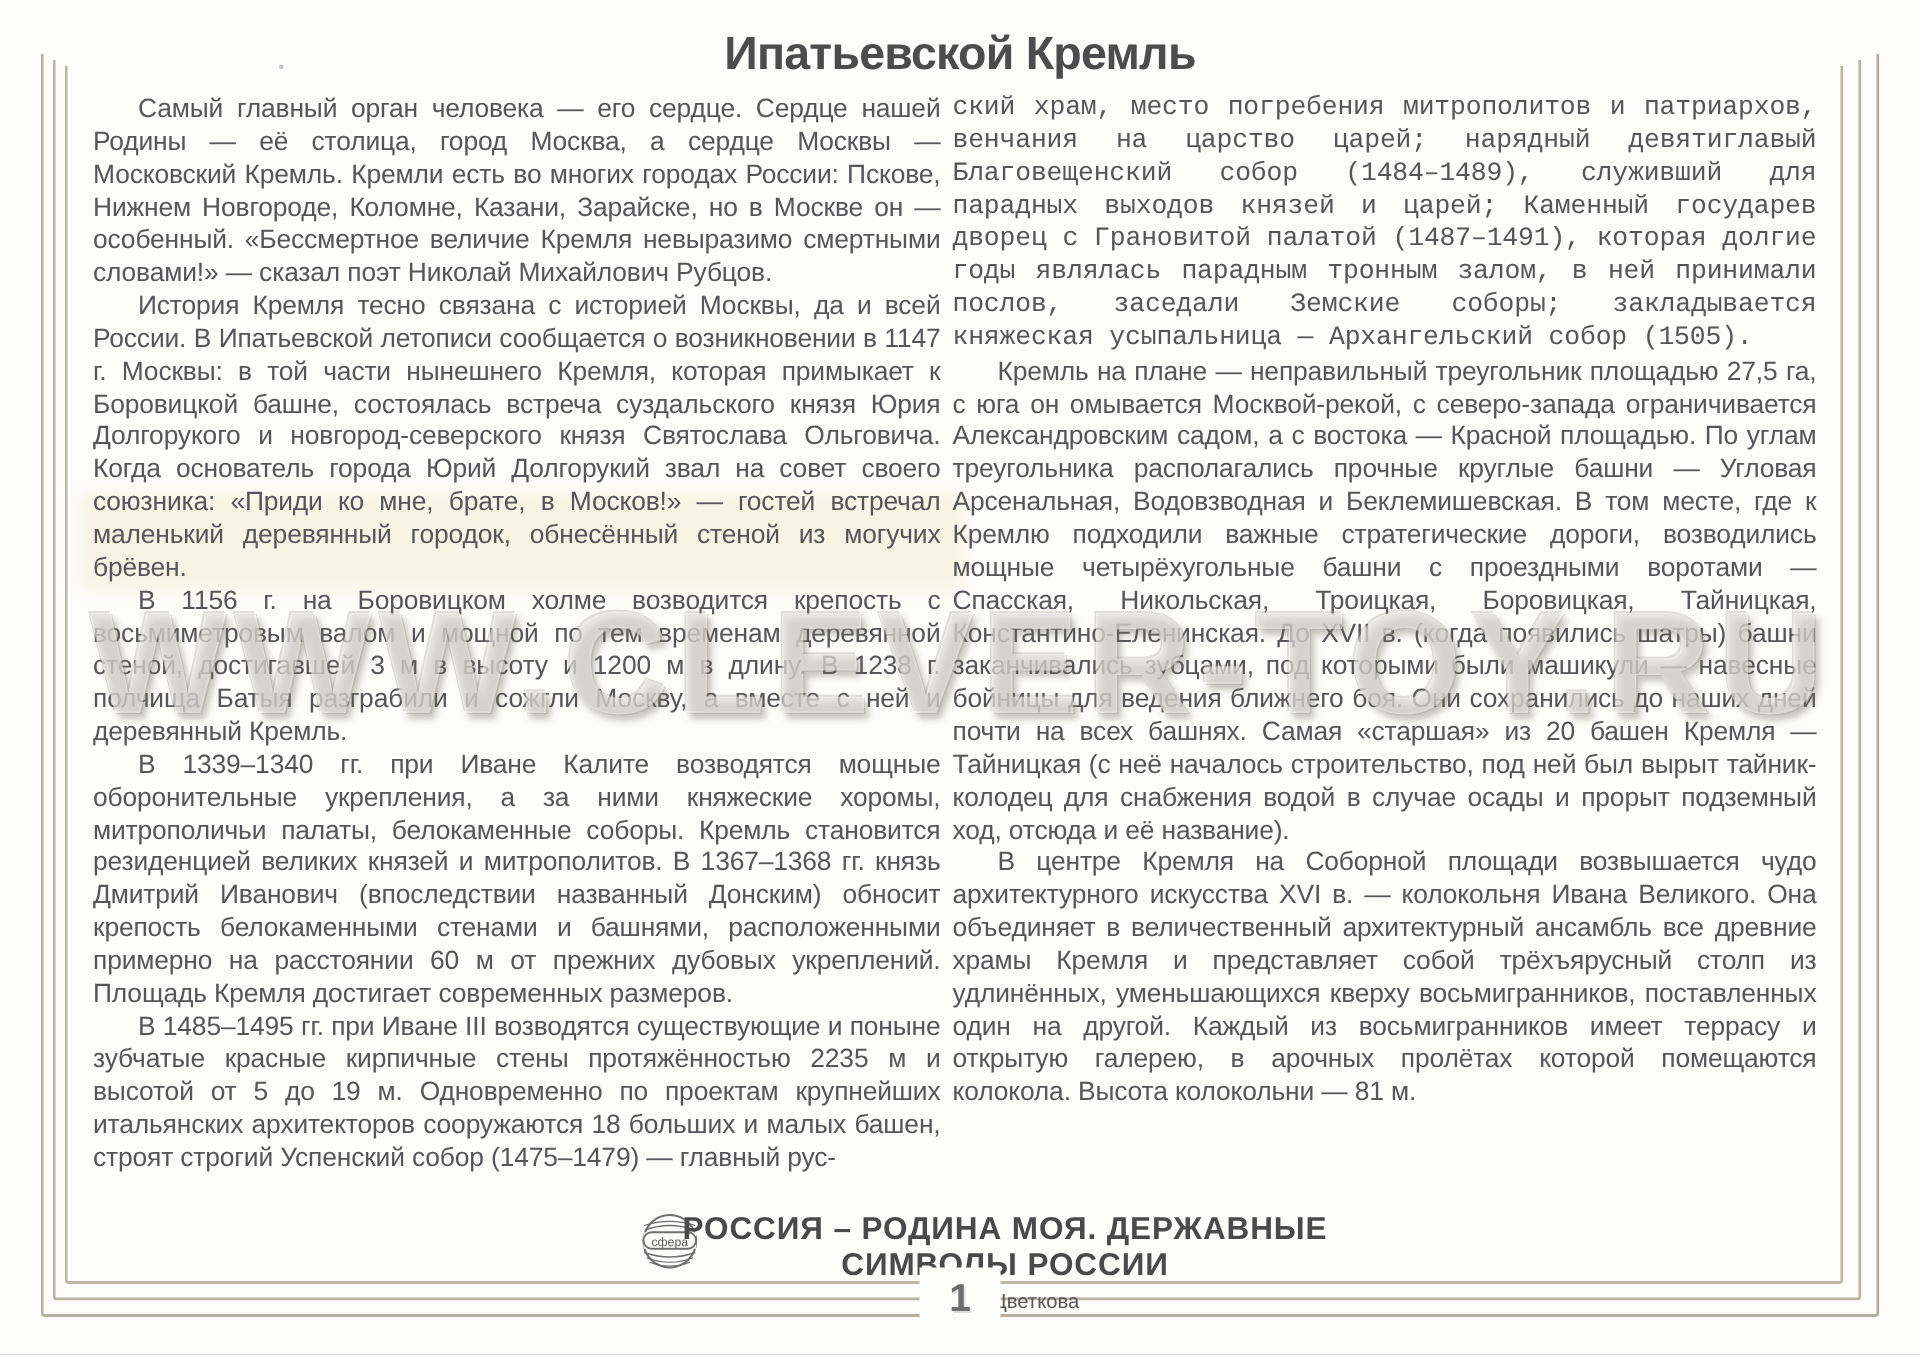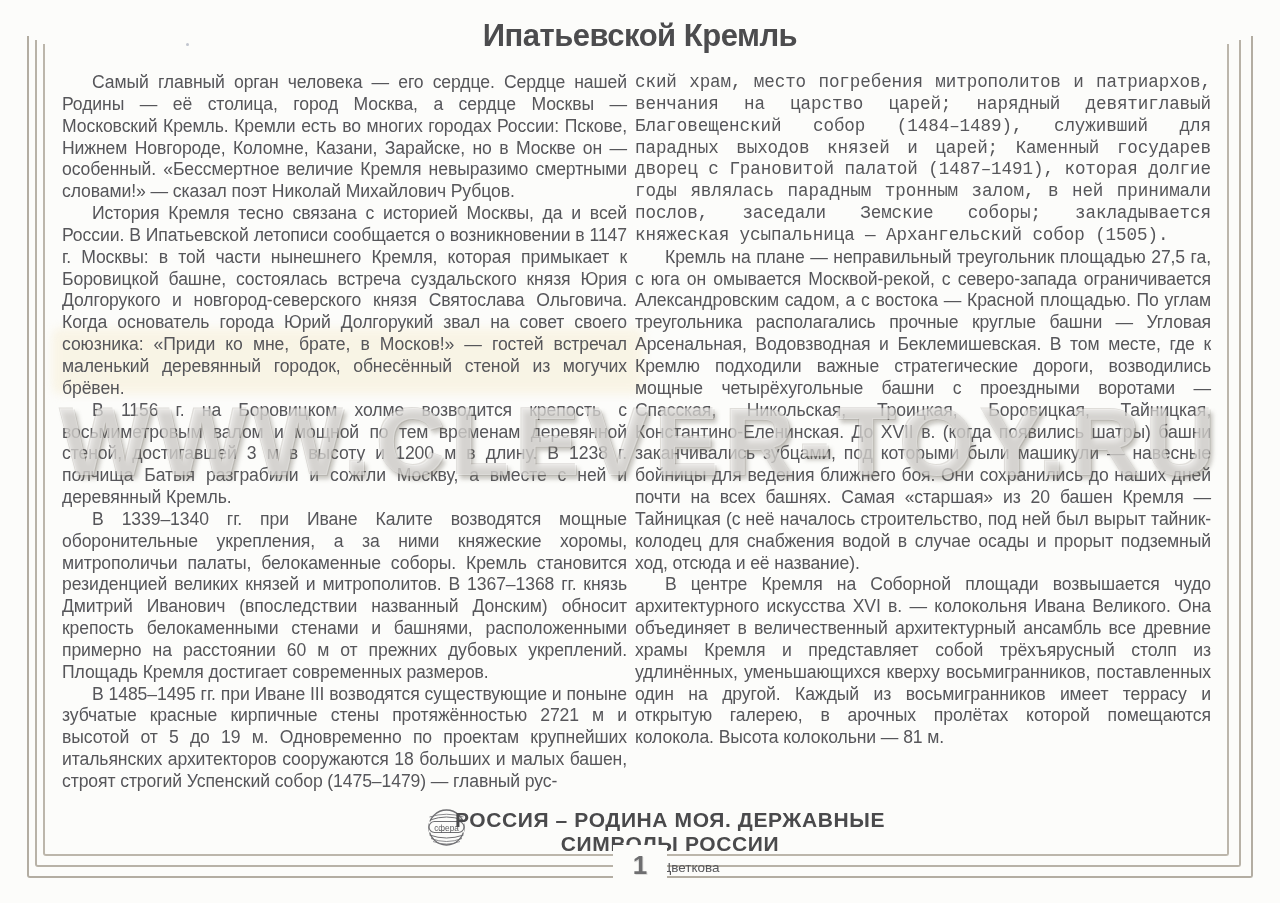--- a/index.html
+++ b/index.html
@@ -19,21 +19,21 @@
     position:absolute;top:18px;left:0;width:100%;text-align:center;margin:0;
     font-size:31px;font-weight:700;color:#4c4c4e;letter-spacing:-0.5px;
   }
 
   .highlight-band{
     position:absolute;left:52px;top:328px;width:592px;height:66px;
     background:#f6edd2;opacity:.5;border-radius:8px;filter:blur(5px);
   }
 
   .content{
-    position:absolute;top:72px;left:62px;width:1162px;
+    position:absolute;top:62px;left:62px;width:1162px;
     display:flex;gap:8px;
   }
   .col{color:#56565a;font-size:17.6px;line-height:21.85px;text-align:justify;letter-spacing:-0.1px;}
   .col-left{width:565px;}
   .col-right{width:576px;}
   .col p{margin:0;text-indent:30px;}
   .col p.cont{text-indent:0;font-family:Liberation Mono, monospace;}
 
   .watermark{
     position:absolute;top:386px;left:0;width:1280px;text-align:center;
@@ -69,21 +69,21 @@
 <div class="highlight-band"></div>
 
 <h1 class="page-title">Ипатьевской Кремль</h1>
 
 <div class="content">
   <div class="col col-left">
     <p>Самый главный орган человека — его сердце. Сердце нашей Родины — её столица, город Москва, а сердце Москвы — Московский Кремль. Кремли есть во многих городах России: Пскове, Нижнем Новгороде, Коломне, Казани, Зарайске, но в Москве он — особенный. «Бессмертное величие Кремля невыразимо смертными словами!» — сказал поэт Николай Михайлович Рубцов.</p>
     <p>История Кремля тесно связана с историей Москвы, да и всей России. В Ипатьевской летописи сообщается о возникновении в 1147 г. Москвы: в той части нынешнего Кремля, которая примыкает к Боровицкой башне, состоялась встреча суздальского князя Юрия Долгорукого и новгород-северского князя Святослава Ольговича. Когда основатель города Юрий Долгорукий звал на совет своего союзника: «Приди ко мне, брате, в Москов!» — гостей встречал маленький деревянный городок, обнесённый стеной из могучих брёвен.</p>
     <p>В 1156 г. на Боровицком холме возводится крепость с восьмиметровым валом и мощной по тем временам деревянной стеной, достигавшей 3 м в высоту и 1200 м в длину. В 1238 г. полчища Батыя разграбили и сожгли Москву, а вместе с ней и деревянный Кремль.</p>
     <p>В 1339–1340 гг. при Иване Калите возводятся мощные оборонительные укрепления, а за ними княжеские хоромы, митрополичьи палаты, белокаменные соборы. Кремль становится резиденцией великих князей и митрополитов. В 1367–1368 гг. князь Дмитрий Иванович (впоследствии названный Донским) обносит крепость белокаменными стенами и башнями, расположенными примерно на расстоянии 60 м от прежних дубовых укреплений. Площадь Кремля достигает современных размеров.</p>
-    <p>В 1485–1495 гг. при Иване III возводятся существующие и поныне зубчатые красные кирпичные стены протяжённостью 2721 м и высотой от 5 до 19 м. Одновременно по проектам крупнейших итальянских архитекторов сооружаются 18 больших и малых башен, строят строгий Успенский собор (1475–1479) — главный рус-</p>
+    <p>В 1485–1495 гг. при Иване III возводятся существующие и поныне зубчатые красные кирпичные стены протяжённостью 2235 м и высотой от 5 до 19 м. Одновременно по проектам крупнейших итальянских архитекторов сооружаются 18 больших и малых башен, строят строгий Успенский собор (1475–1479) — главный рус-</p>
   </div>
   <div class="col col-right">
     <p class="cont">ский храм, место погребения митрополитов и патриархов, венчания на царство царей; нарядный девятиглавый Благовещенский собор (1484–1489), служивший для парадных выходов князей и царей; Каменный государев дворец с Грановитой палатой (1487–1491), которая долгие годы являлась парадным тронным залом, в ней принимали послов, заседали Земские соборы; закладывается княжеская усыпальница — Архангельский собор (1505).</p>
     <p>Кремль на плане — неправильный треугольник площадью 27,5 га, с юга он омывается Москвой-рекой, с северо-запада ограничивается Александровским садом, а с востока — Красной площадью. По углам треугольника располагались прочные круглые башни — Угловая Арсенальная, Водовзводная и Беклемишевская. В том месте, где к Кремлю подходили важные стратегические дороги, возводились мощные четырёхугольные башни с проездными воротами — Спасская, Никольская, Троицкая, Боровицкая, Тайницкая, Константино-Еленинская. До XVII в. (когда появились шатры) башни заканчивались зубцами, под которыми были машикули — навесные бойницы для ведения ближнего боя. Они сохранились до наших дней почти на всех башнях. Самая «старшая» из 20 башен Кремля — Тайницкая (с неё началось строительство, под ней был вырыт тайник-колодец для снабжения водой в случае осады и прорыт подземный ход, отсюда и её название).</p>
     <p>В центре Кремля на Соборной площади возвышается чудо архитектурного искусства XVI в. — колокольня Ивана Великого. Она объединяет в величественный архитектурный ансамбль все древние храмы Кремля и представляет собой трёхъярусный столп из удлинённых, уменьшающихся кверху восьмигранников, поставленных один на другой. Каждый из восьмигранников имеет террасу и открытую галерею, в арочных пролётах которой помещаются колокола. Высота колокольни — 81 м.</p>
   </div>
 </div>
 
 <div class="watermark">WWW.CLEVER-TOY.RU</div>
 

